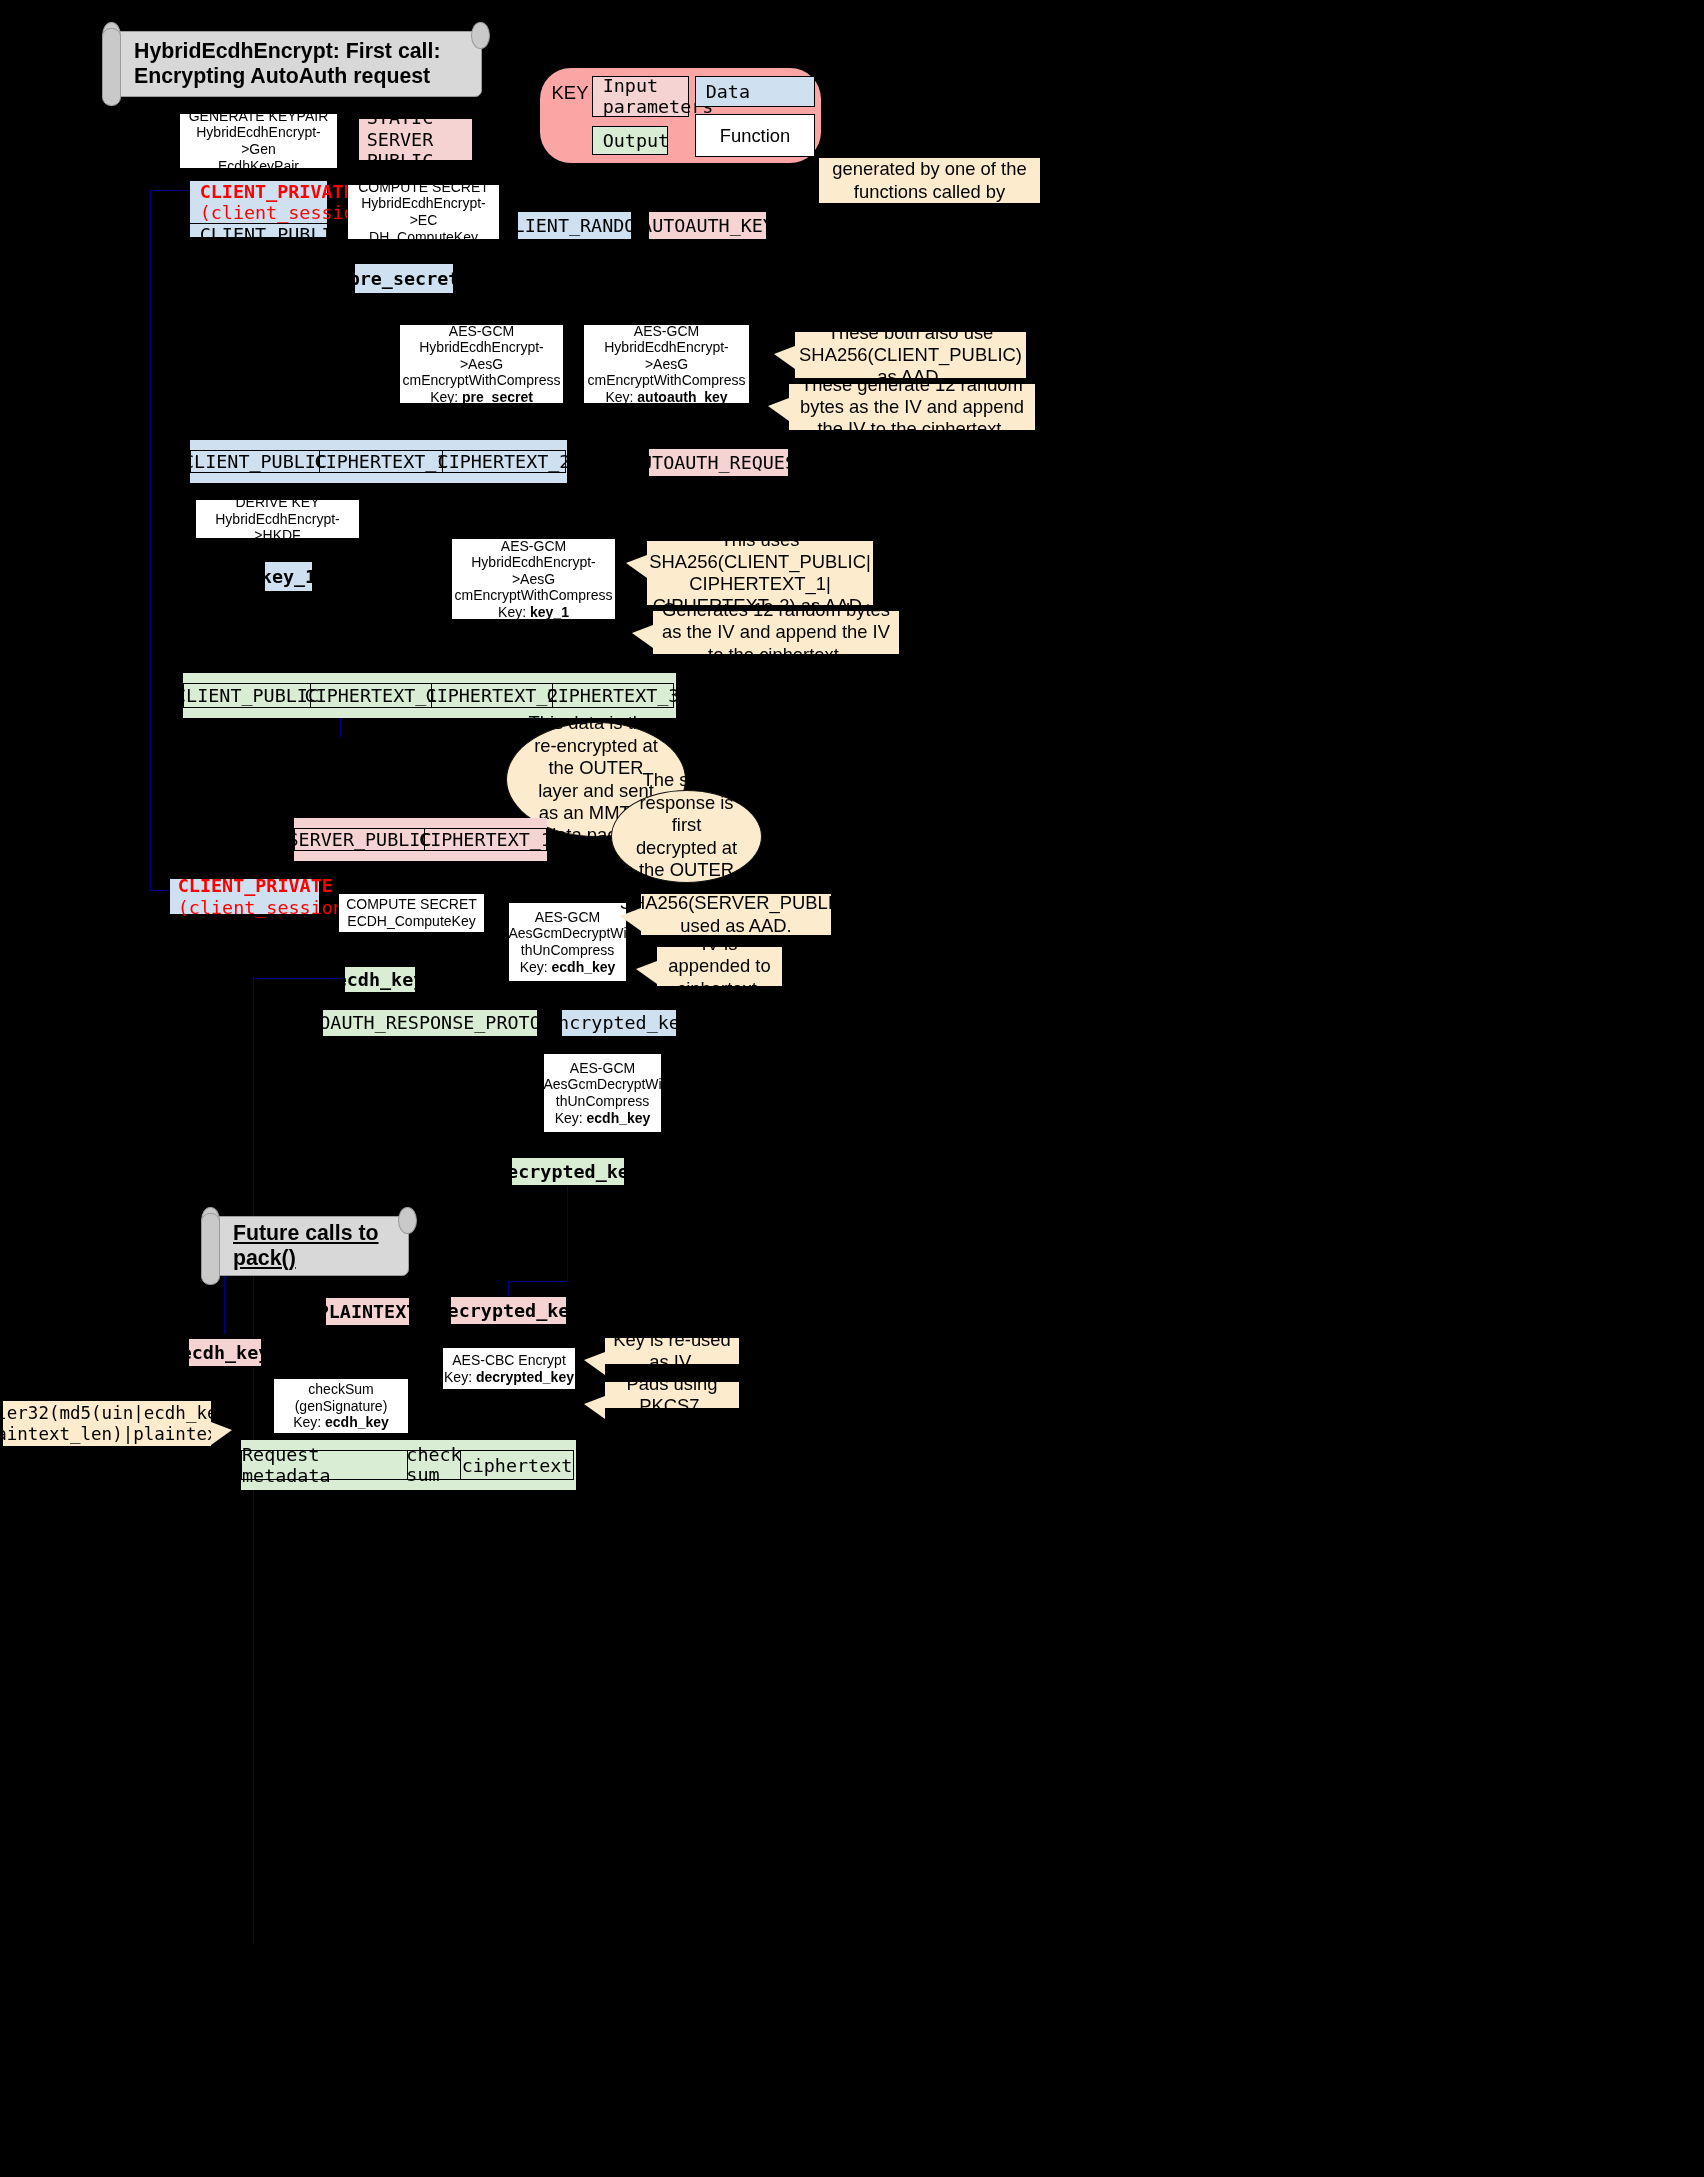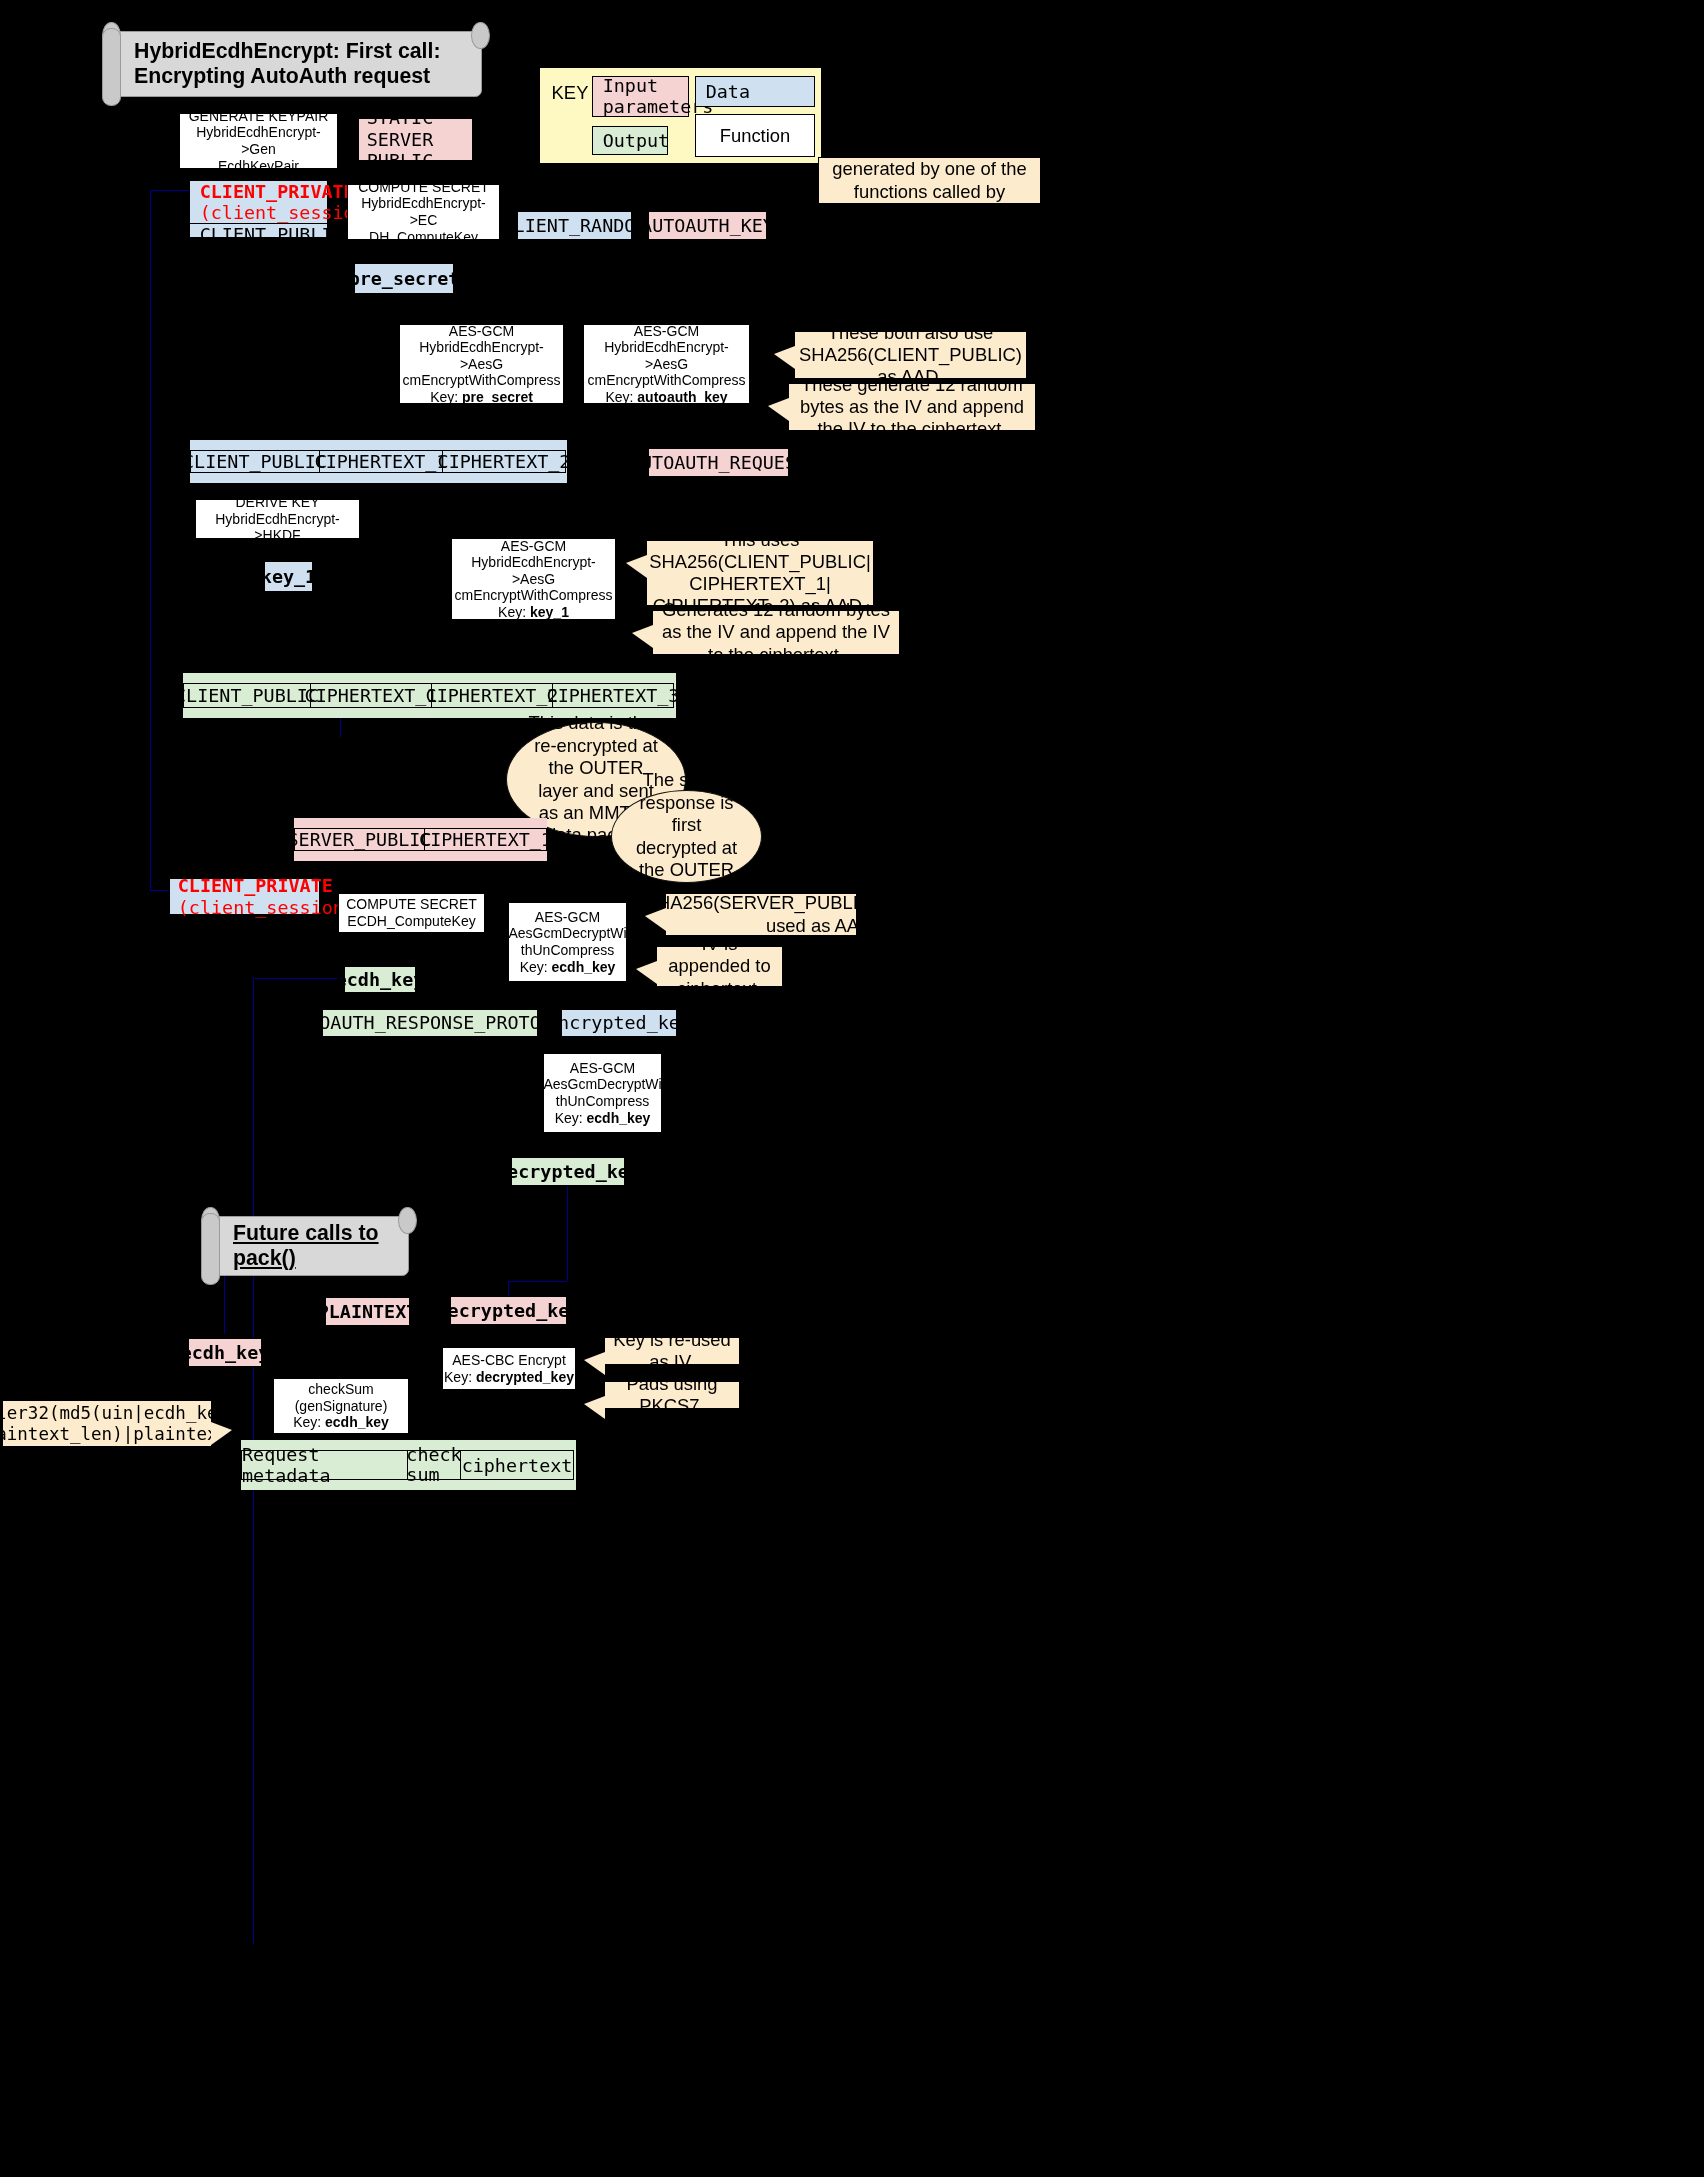--- a/index.html
+++ b/index.html
@@ -149,23 +149,24 @@
     font-size:18.4px;
   }
   .stack .row{ flex:1; display:flex; align-items:center; padding-left:9.7px;}
   .stack .row.top{ border-bottom:1px solid #000; flex-direction:column; align-items:flex-start; justify-content:center;}
   .red{ color:#ff0000; }
   .redb{ color:#ff0000; font-weight:bold; }
 
   
   .legend{
     position:absolute;
-    background:#fef9c3;
+    background:#fca5a5;
     box-sizing:border-box;
     padding:14px;
+    border-radius:31px;
   }
   .legend .lbl{
     position:absolute; left:11.6px; top:13.6px;
     font-size:18.4px;
   }
   .legend .chip{
     position:absolute;
     border:1px solid #000;
     box-sizing:border-box;
     display:flex; align-items:center;
@@ -362,21 +363,21 @@
 
   <div class="node fn" style="left:508px; top:902px; width:119px; height:80px; flex-direction:column;">
     <span>AES-GCM</span>
     <span>AesGcmDecryptWi</span>
     <span>thUnCompress</span>
     <span>
       <span>Key: </span><b>ecdh_key</b>
     </span>
   </div>
 
-  <div class="note left-tail" style="left:665px; top:893px; width:192px; height:43px;text-align:right;">SHA256(SERVER_PUBLIC) used as AAD.</div>
+  <div class="note left-tail" style="left:640px; top:893px; width:192px; height:43px;">SHA256(SERVER_PUBLIC) used as AAD.</div>
 
   <div class="note left-tail" style="left:656px; top:946px; width:127px; height:41px;">IV is appended to ciphertext.</div>
 
   <div class="node output" style="left:344px; top:966px; width:72px; height:27px; font-weight:bold;">ecdh_key</div>
 
   <div class="node output" style="left:322px; top:1009px; width:216px; height:28px;">AUTOAUTH_RESPONSE_PROTOBUF</div>
 
   <div class="node data" style="left:561px; top:1009px; width:116px; height:28px;">encrypted_key</div>
 
   <div class="node fn" style="left:543px; top:1053px; width:119px; height:80px; flex-direction:column;">

